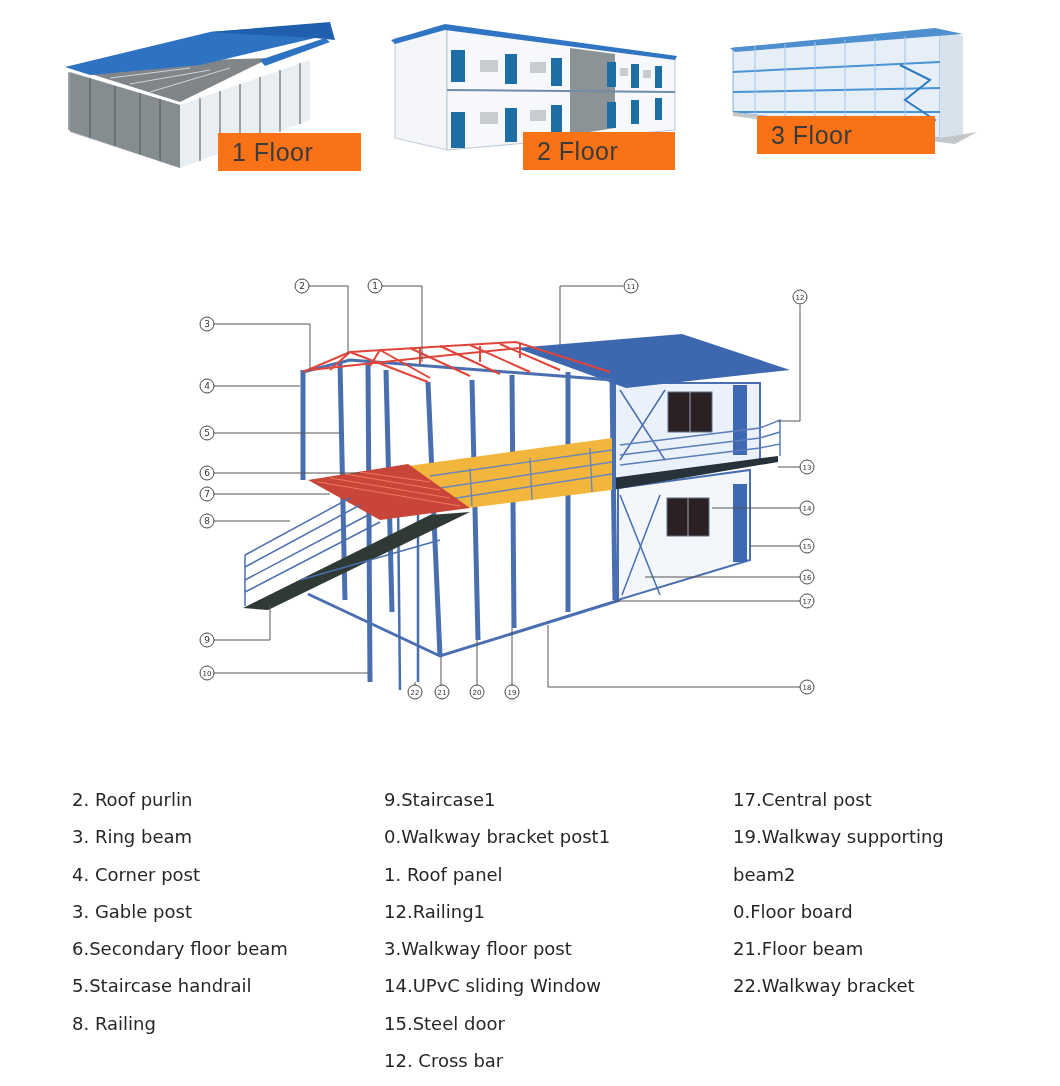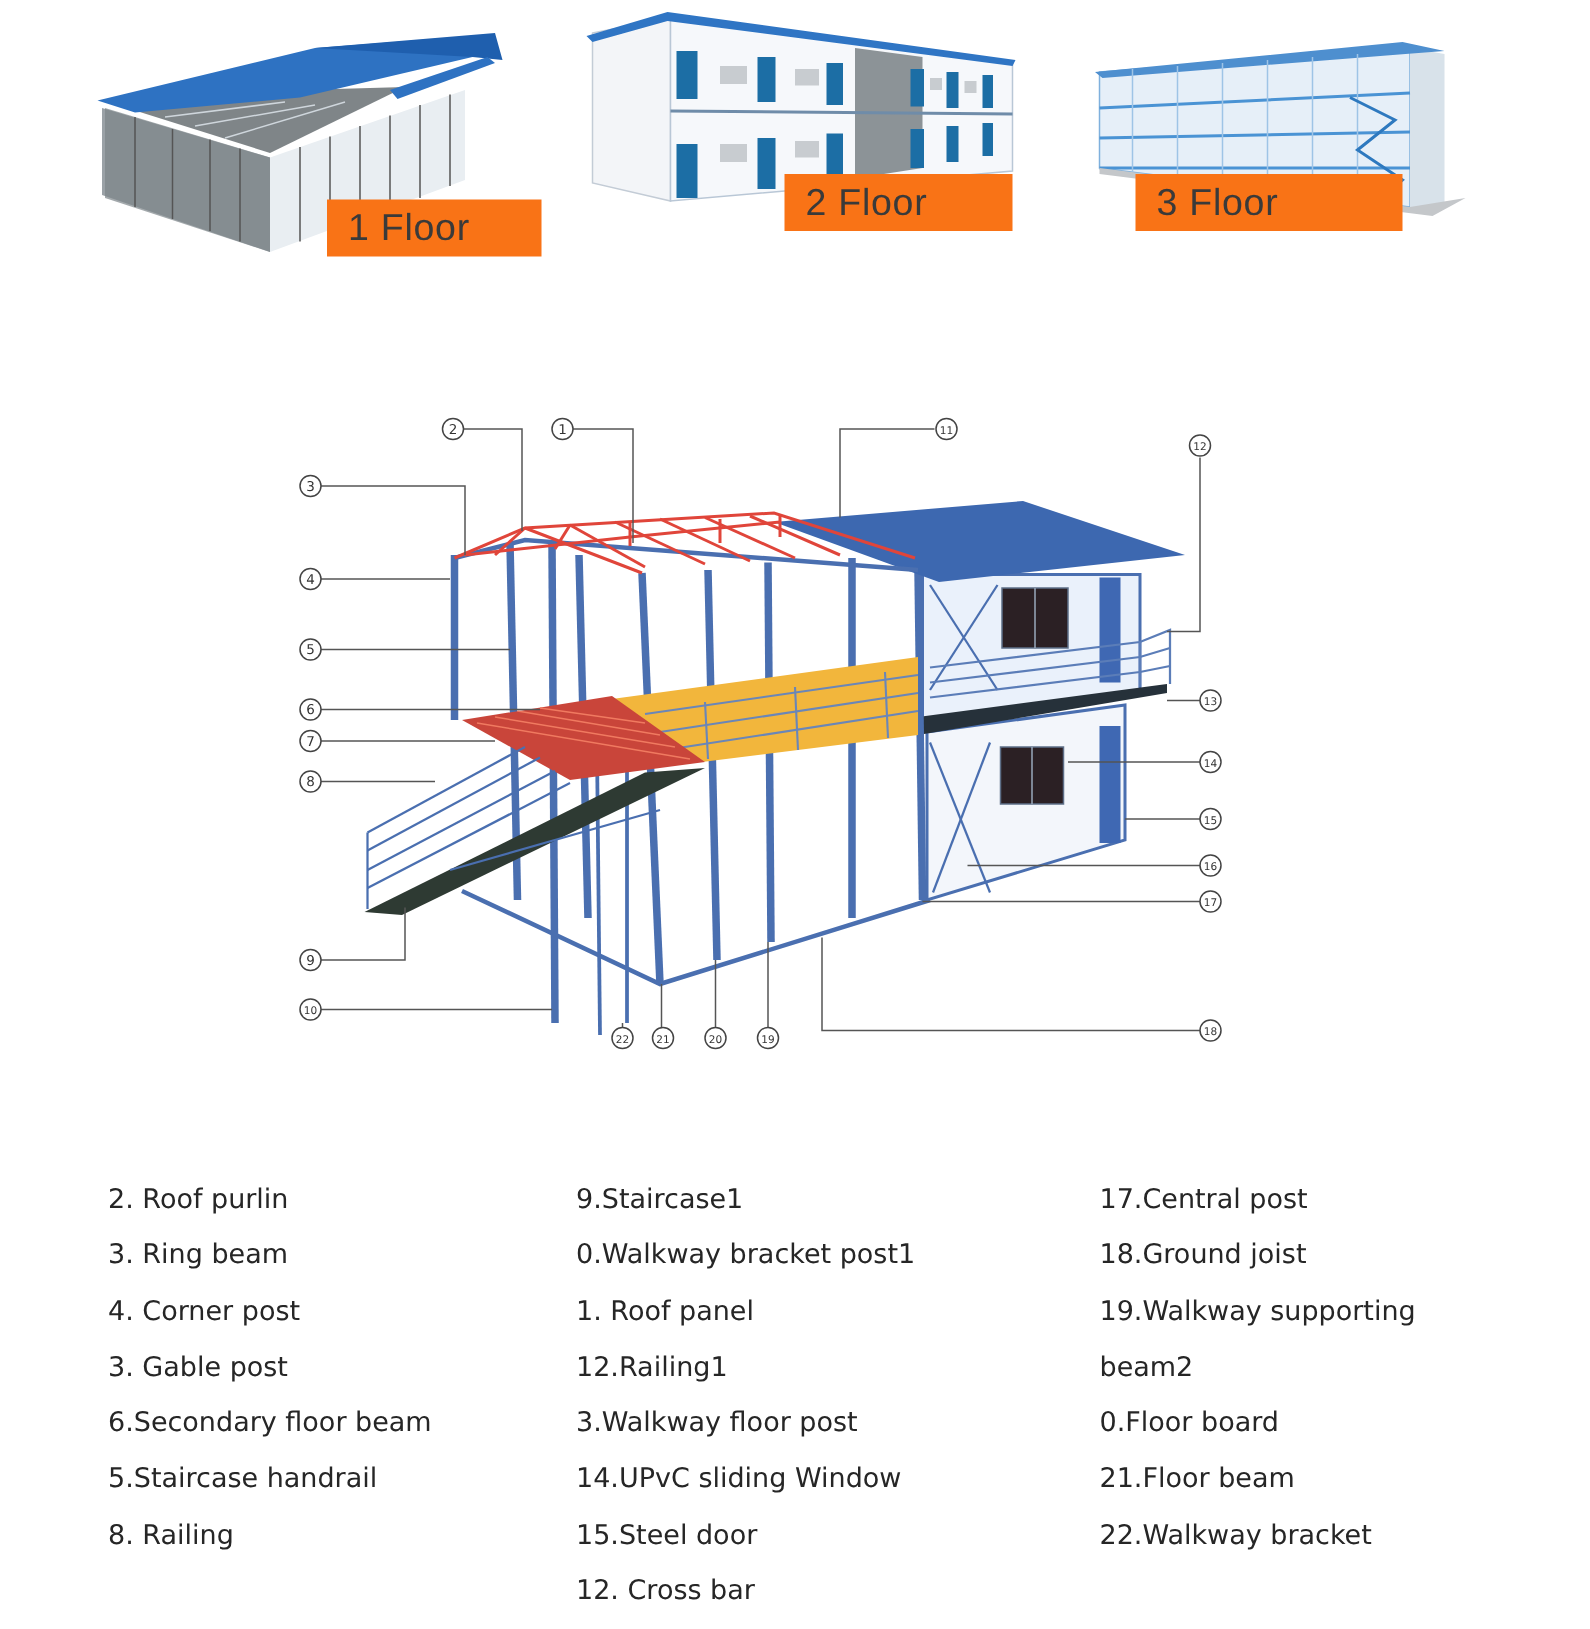--- a/index.html
+++ b/index.html
@@ -46,21 +46,21 @@
         <line x1="90" y1="72" x2="170" y2="48"></line>
     </g>
 
     <polygon points="5,47 150,12 230,6 255,18 140,45 30,55" fill="#2e72c2"></polygon>
     <polygon points="150,12 270,2 275,20 255,18" fill="#1f5fae"></polygon>
     <polygon points="200,40 265,18 270,22 205,46" fill="#2e72c2"></polygon>
   </svg>
   <div class="floor-tag" style="left:158px;top:113px;width:115px;">1 Floor</div>
 </div>
 
-<div class="photo" style="left:385px;top:4px;width:300px;height:160px;">
+<div class="photo" style="left:385px;top:20px;width:300px;height:160px;">
   <svg width="300" height="160" viewBox="0 0 300 160">
     <polygon points="10,18 62,8 62,130 10,118" fill="#f3f5f8" stroke="#c3ccd6"></polygon>
     <polygon points="62,8 290,38 290,110 62,130" fill="#f6f8fb" stroke="#b9c7d6"></polygon>
     <polygon points="185,28 230,34 230,108 185,115" fill="#8c9397"></polygon>
     <polygon points="6,20 60,4 292,36 290,40 60,10 10,24" fill="#2f75c4"></polygon>
     <line x1="62" y1="70" x2="290" y2="72" stroke="#6f8ca9" stroke-width="2"></line>
     <g fill="#1c6ea5">
       <rect x="66" y="30" width="14" height="32"></rect>
         <rect x="120" y="34" width="12" height="30"></rect>
       <rect x="166" y="38" width="11" height="28"></rect>
@@ -301,19 +301,18 @@
   <div class="item">0.Walkway bracket post1</div>
   <div class="item">1. Roof panel</div>
   <div class="item">12.Railing1</div>
   <div class="item">3.Walkway floor post</div>
   <div class="item">14.UPvC sliding Window</div>
   <div class="item">15.Steel door</div>
   <div class="item">12. Cross bar</div>
 </div>
 <div class="legend" style="left:733px;">
   <div class="item">17.Central post</div>
-  <div class="item">18.Ground joist</div>
   <div class="item">19.Walkway supporting</div>
   <div class="item">beam2</div>
   <div class="item">0.Floor board</div>
   <div class="item">21.Floor beam</div>
   <div class="item">22.Walkway bracket</div>
 </div>
 
 </body></html>

